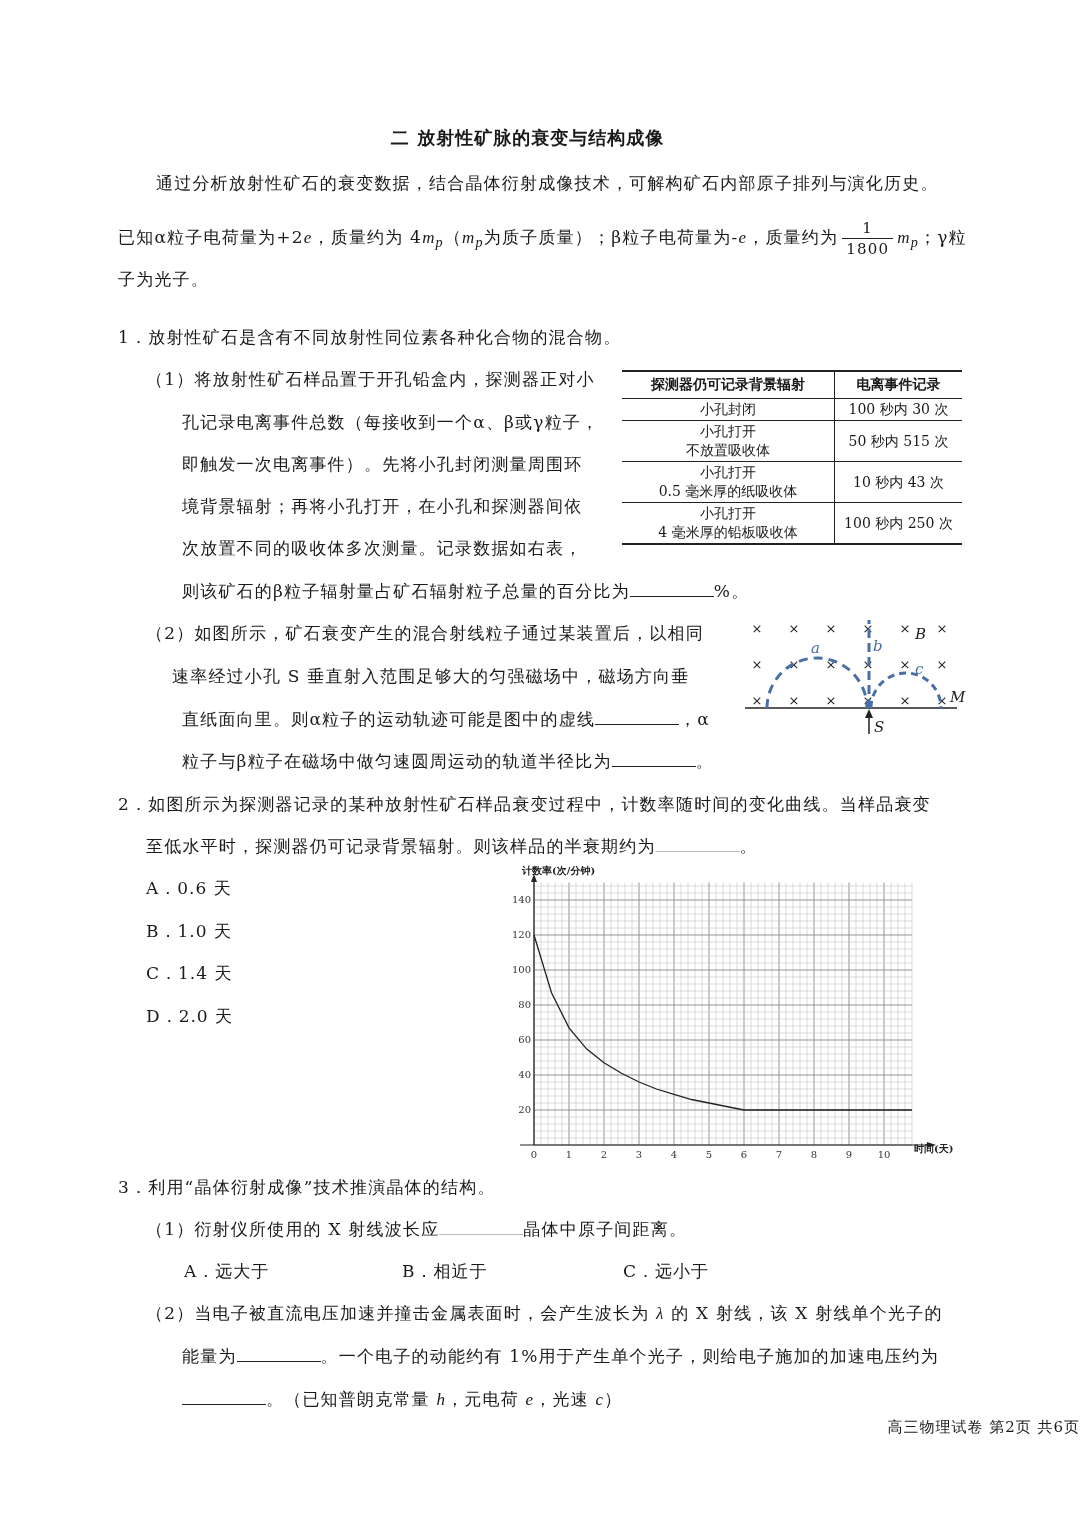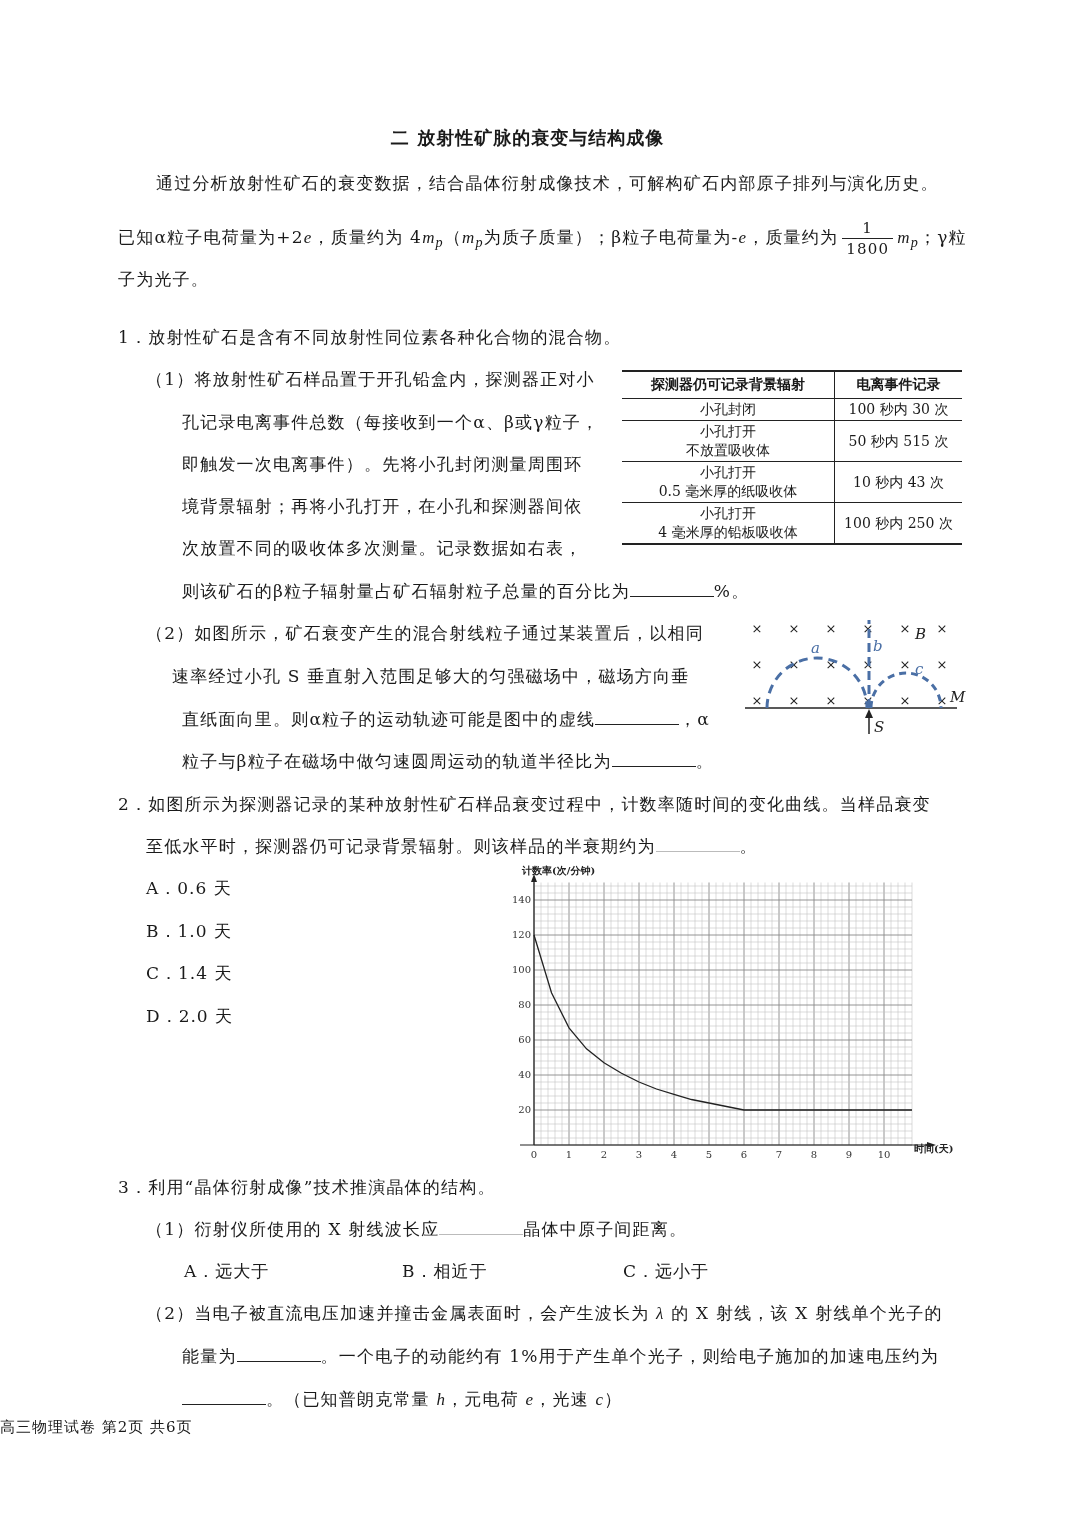--- a/index.html
+++ b/index.html
@@ -17,21 +17,21 @@
   i { font-family: "Liberation Serif", serif; }
   table.data { position: absolute; left: 622px; top: 370px; width: 340px; border-collapse: collapse;
                font-size: 14px; text-align: center; }
   table.data th { font-weight: bold; font-family: "DejaVu Sans", sans-serif; font-size: 14px; padding: 4px 2px;
                   border-top: 2px solid #222; border-bottom: 1px solid #222; }
   table.data td { border-bottom: 1px solid #222; padding: 1px 2px; line-height: 19px; }
   table.data tr:last-child td { border-bottom: 2px solid #222; }
   table.data .c1 { border-right: 1px solid #222; }
   .opt { font-size: 17px; letter-spacing: 1px; }
   svg text { font-family: "DejaVu Serif", serif; }
-  .footer { left: 0; width: 1080px; top: 1418px; text-align: left; font-size: 15px; letter-spacing: 1px; }
+  .footer { left: 0; width: 1080px; top: 1418px; text-align: right; font-size: 15px; letter-spacing: 1px; }
 </style>
 </head>
 <body>
 
 <div class="abs title">二   放射性矿脉的衰变与结构成像</div>
 
 <div class="abs p" style="left:156px; top:172px;">通过分析放射性矿石的衰变数据，结合晶体衍射成像技术，可解构矿石内部原子排列与演化历史。</div>
 <div class="abs p" style="left:118px; top:218px;">
   <span>已知α粒子电荷量为+2</span><i>e</i><span>，质量约为 4</span><i>m<sub>p</sub></i>（<i>m<sub>p</sub></i><span>为质子质量）；β粒子电荷量为-</span><i>e</i><span>，质量约为</span><span class="frac"><span class="num">1</span><span class="den">1800</span></span><i>m<sub>p</sub></i><span>；γ粒</span>
 </div>

